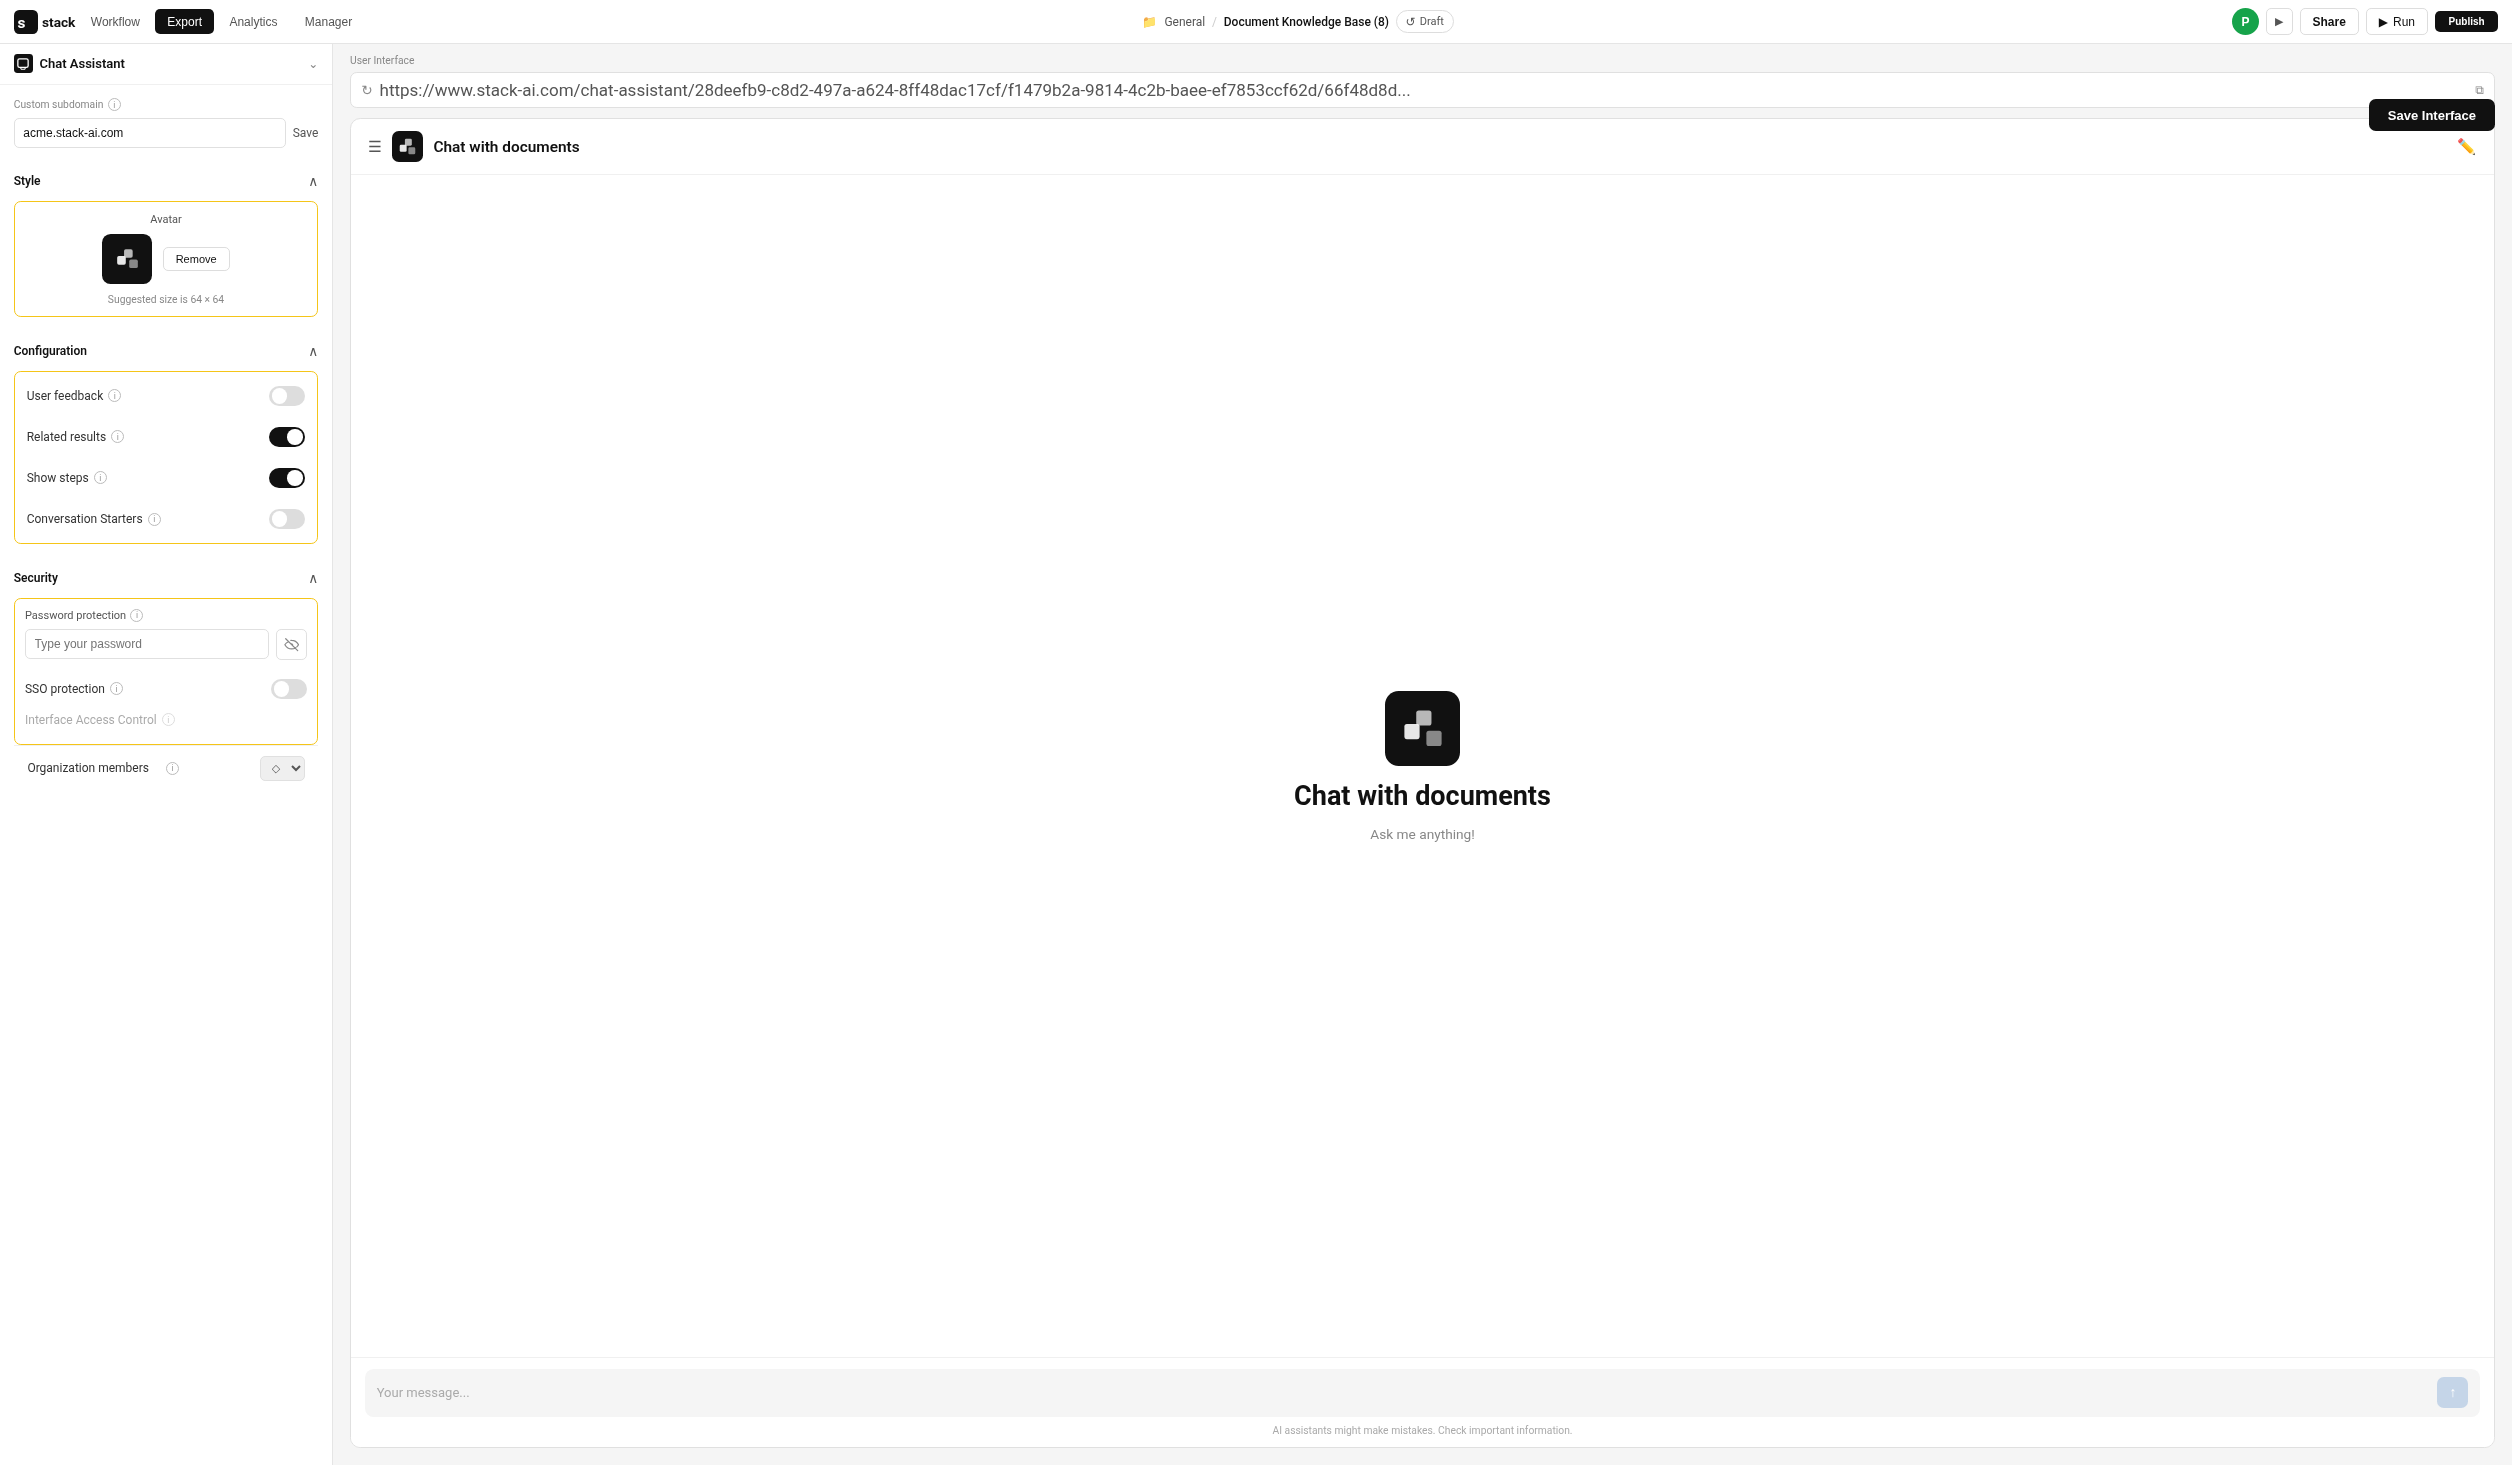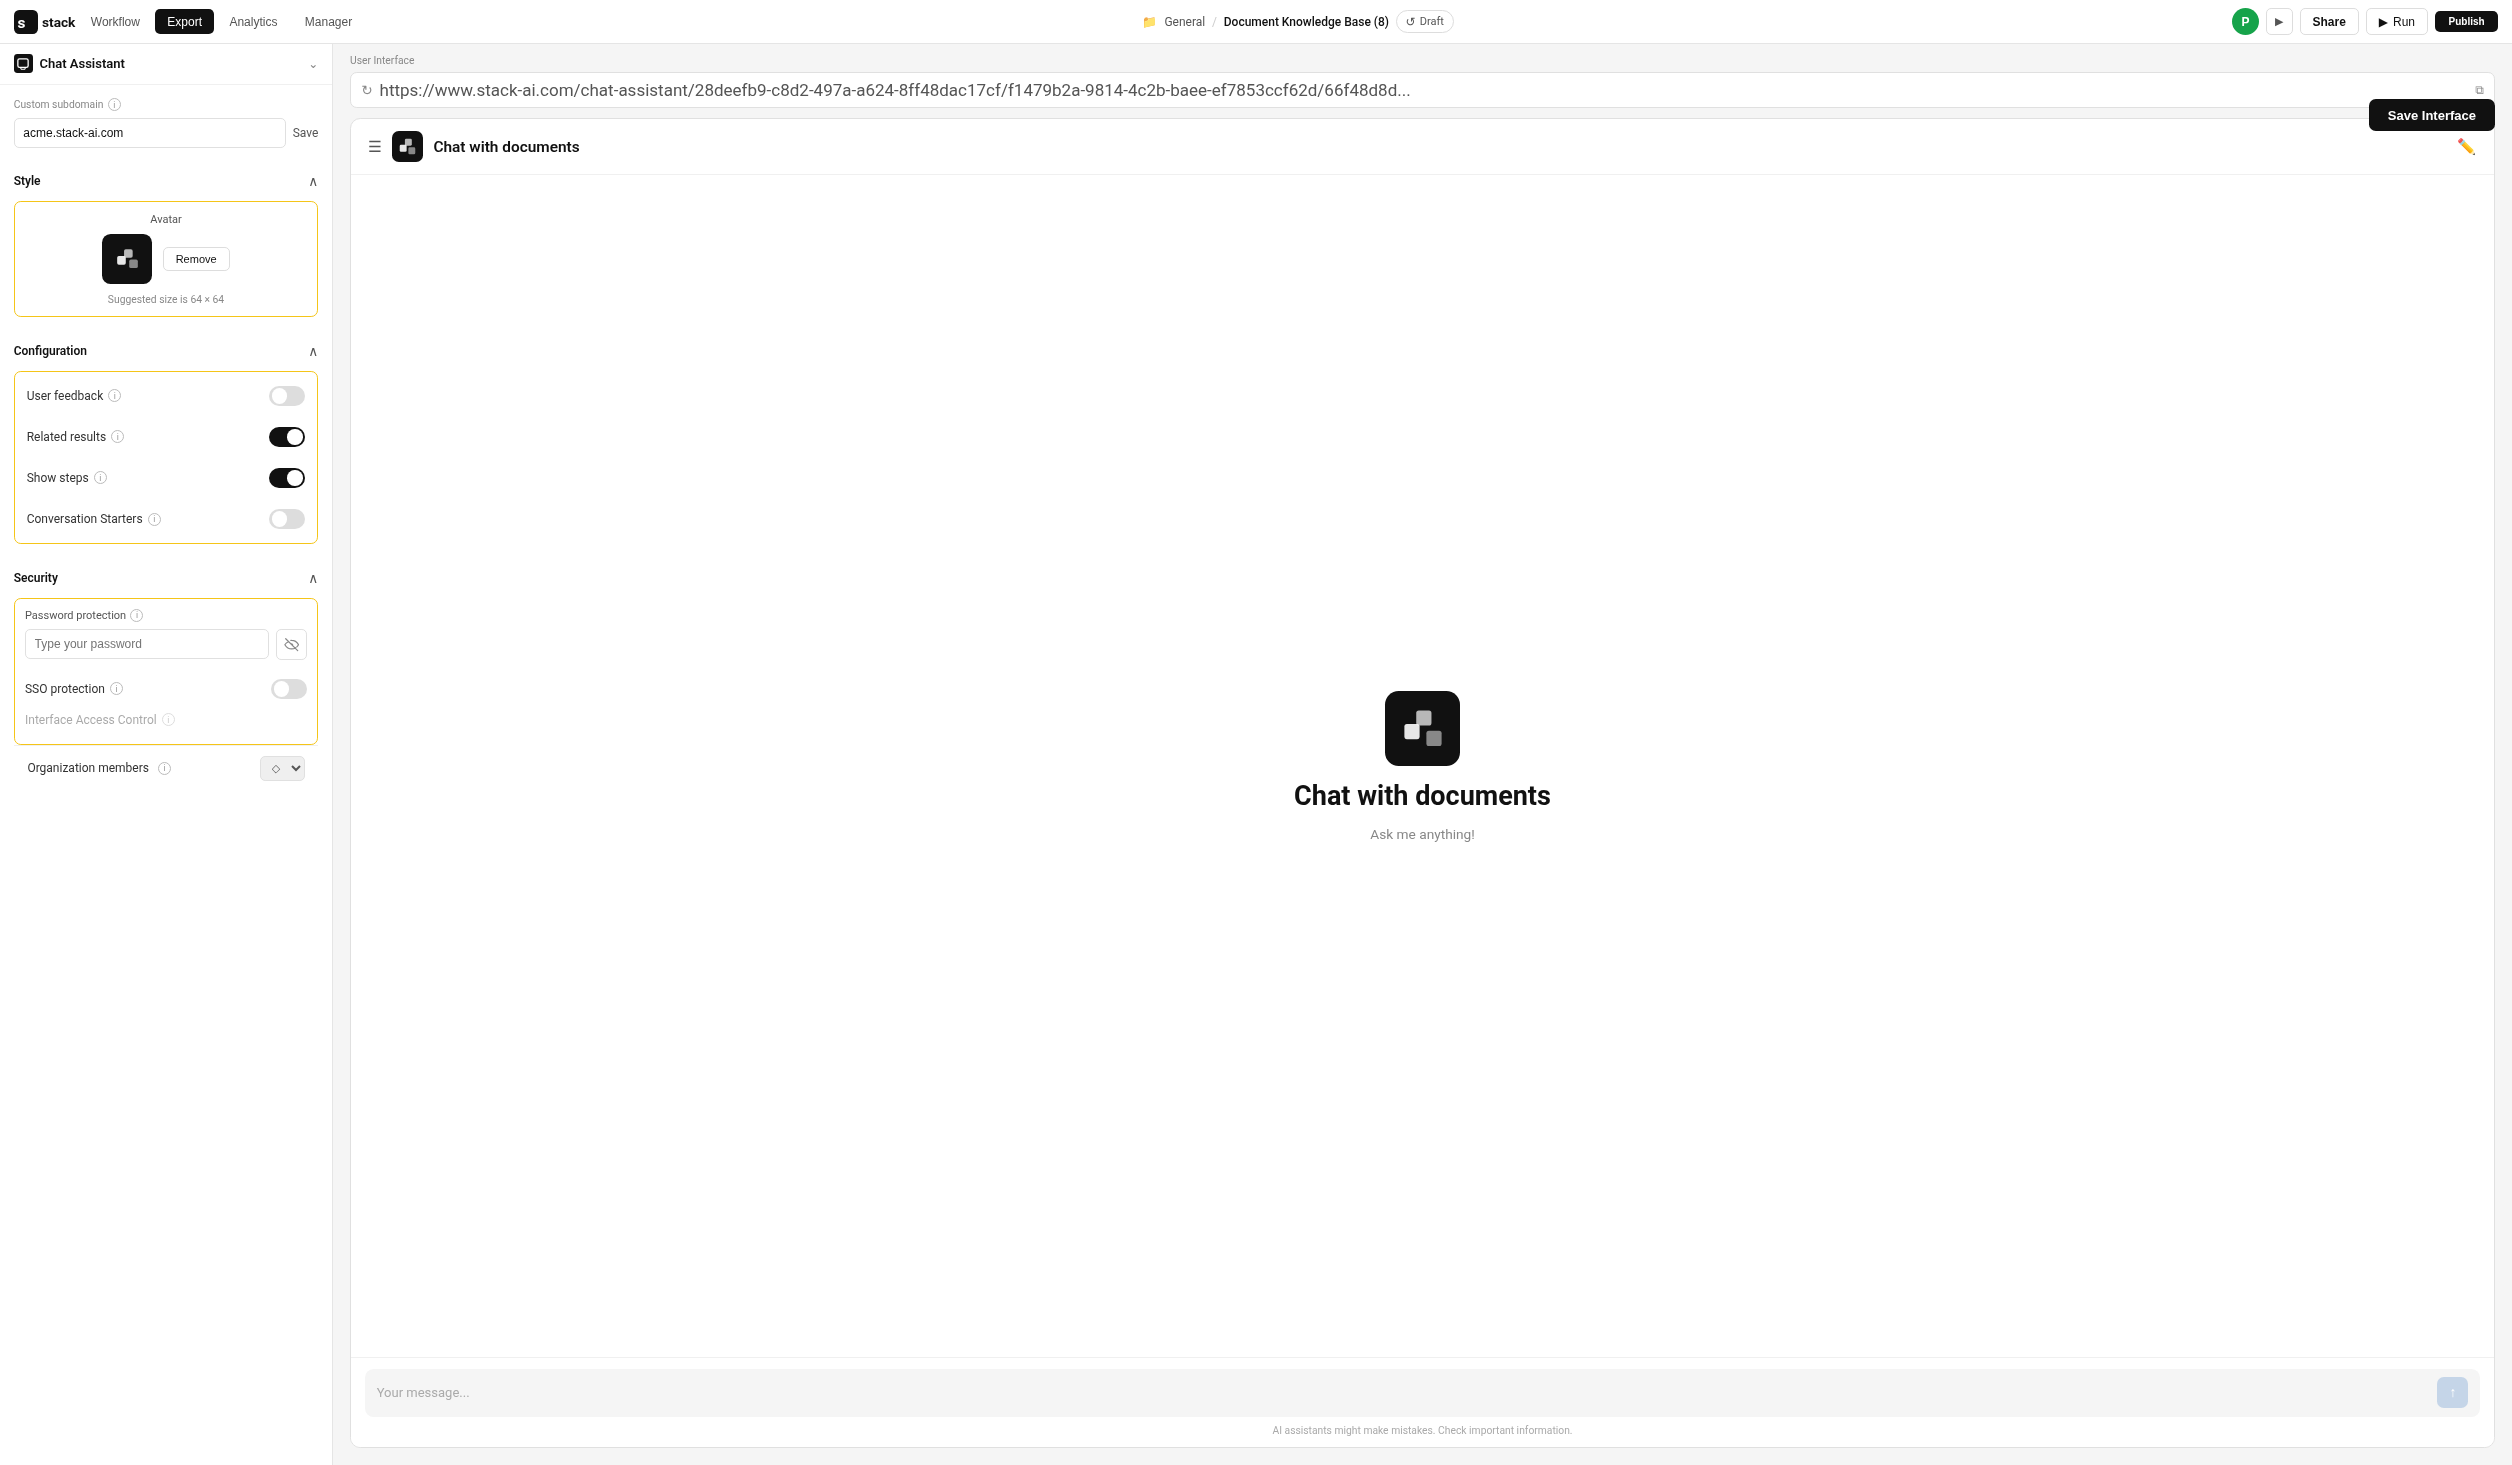--- a/index.html
+++ b/index.html
@@ -143,21 +143,21 @@
     .eye-btn {
       width: 31px; height: 31px; border: 0.9px solid #e0e0e0; border-radius: 5.1px;
       background: #fff; display: flex; align-items: center; justify-content: center;
       cursor: pointer; font-size: 13.7px; color: #888;
     }
     .sso-row { display: flex; align-items: center; justify-content: space-between; padding: 6.8px 0; }
     .sso-label { display: flex; align-items: center; gap: 5.1px; font-size: 12px; color: #333; }
     .access-control-row { display: flex; align-items: center; justify-content: space-between; padding: 6.8px 0; opacity: 0.5; }
     .access-control-label { display: flex; align-items: center; gap: 5.1px; font-size: 12px; color: #555; }
     .org-members-row { display: flex; align-items: center; justify-content: space-between; padding: 10.3px 13.7px; border-top: 0.9px solid #f0f0f0; }
-    .org-label { font-size: 12px; color: #333; display: flex; align-items: center; gap: 9px; }
+    .org-label { font-size: 12px; color: #333; display: flex; align-items: center; gap: 17px; }
     .org-select { border: 0.9px solid #e0e0e0; border-radius: 5.1px; padding: 4.3px 6.8px; font-size: 11px; color: #555; }
 
     
     .right-panel { flex: 1; display: flex; flex-direction: column; background: #f5f5f5; overflow: hidden; }
 
     .url-bar-container {
       padding: 10.3px 17px; background: #f5f5f5;
     }
     .ui-label { font-size: 10.3px; color: #888; margin-bottom: 5.1px; }
     .url-bar {

